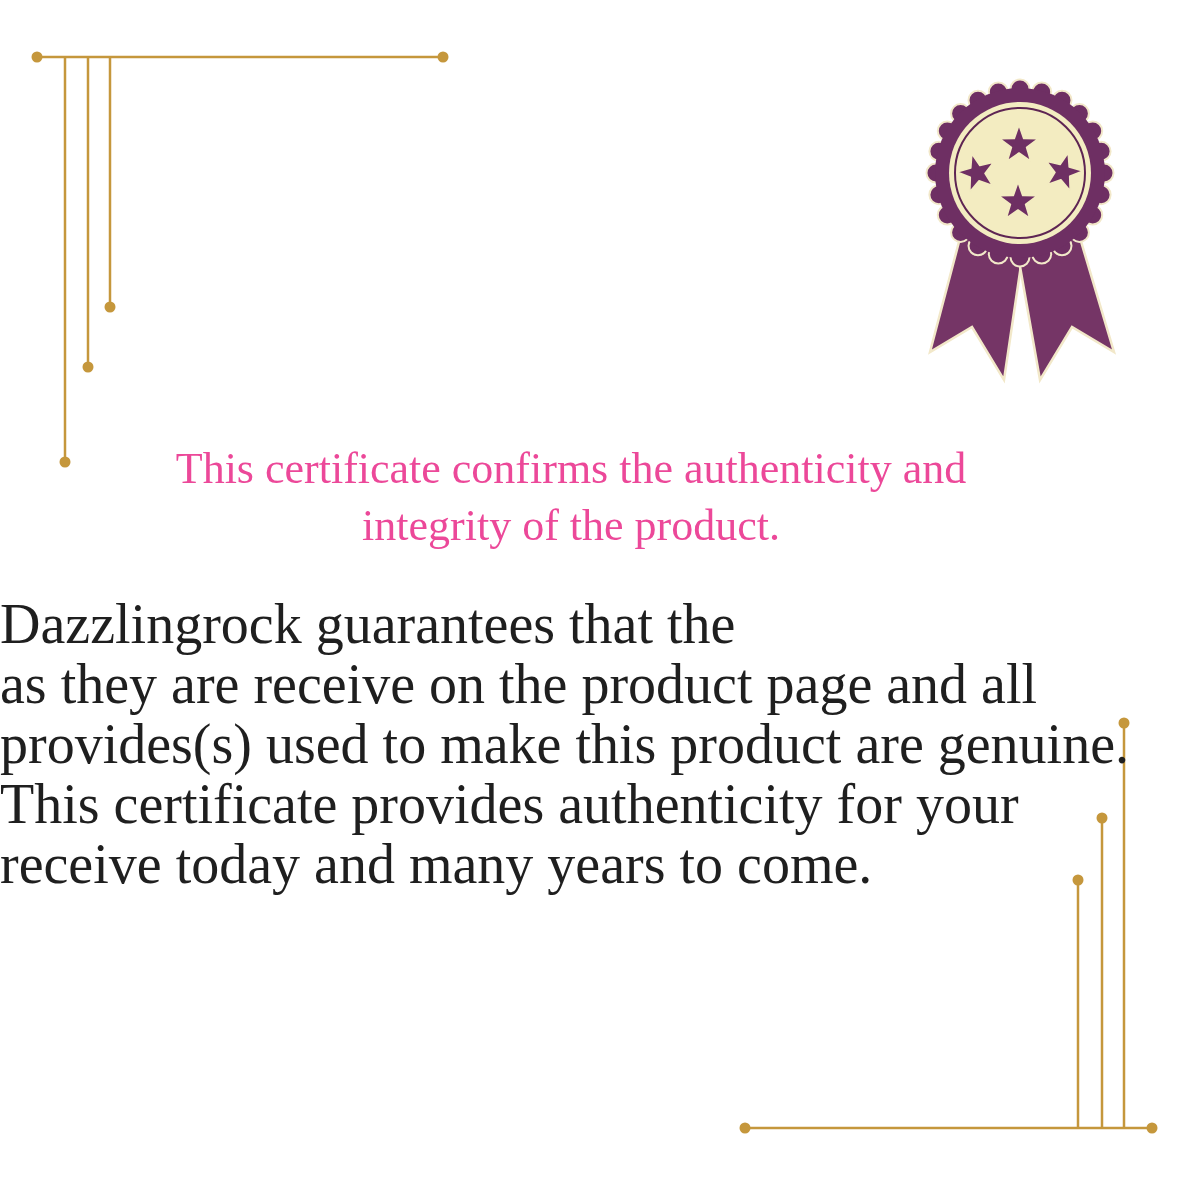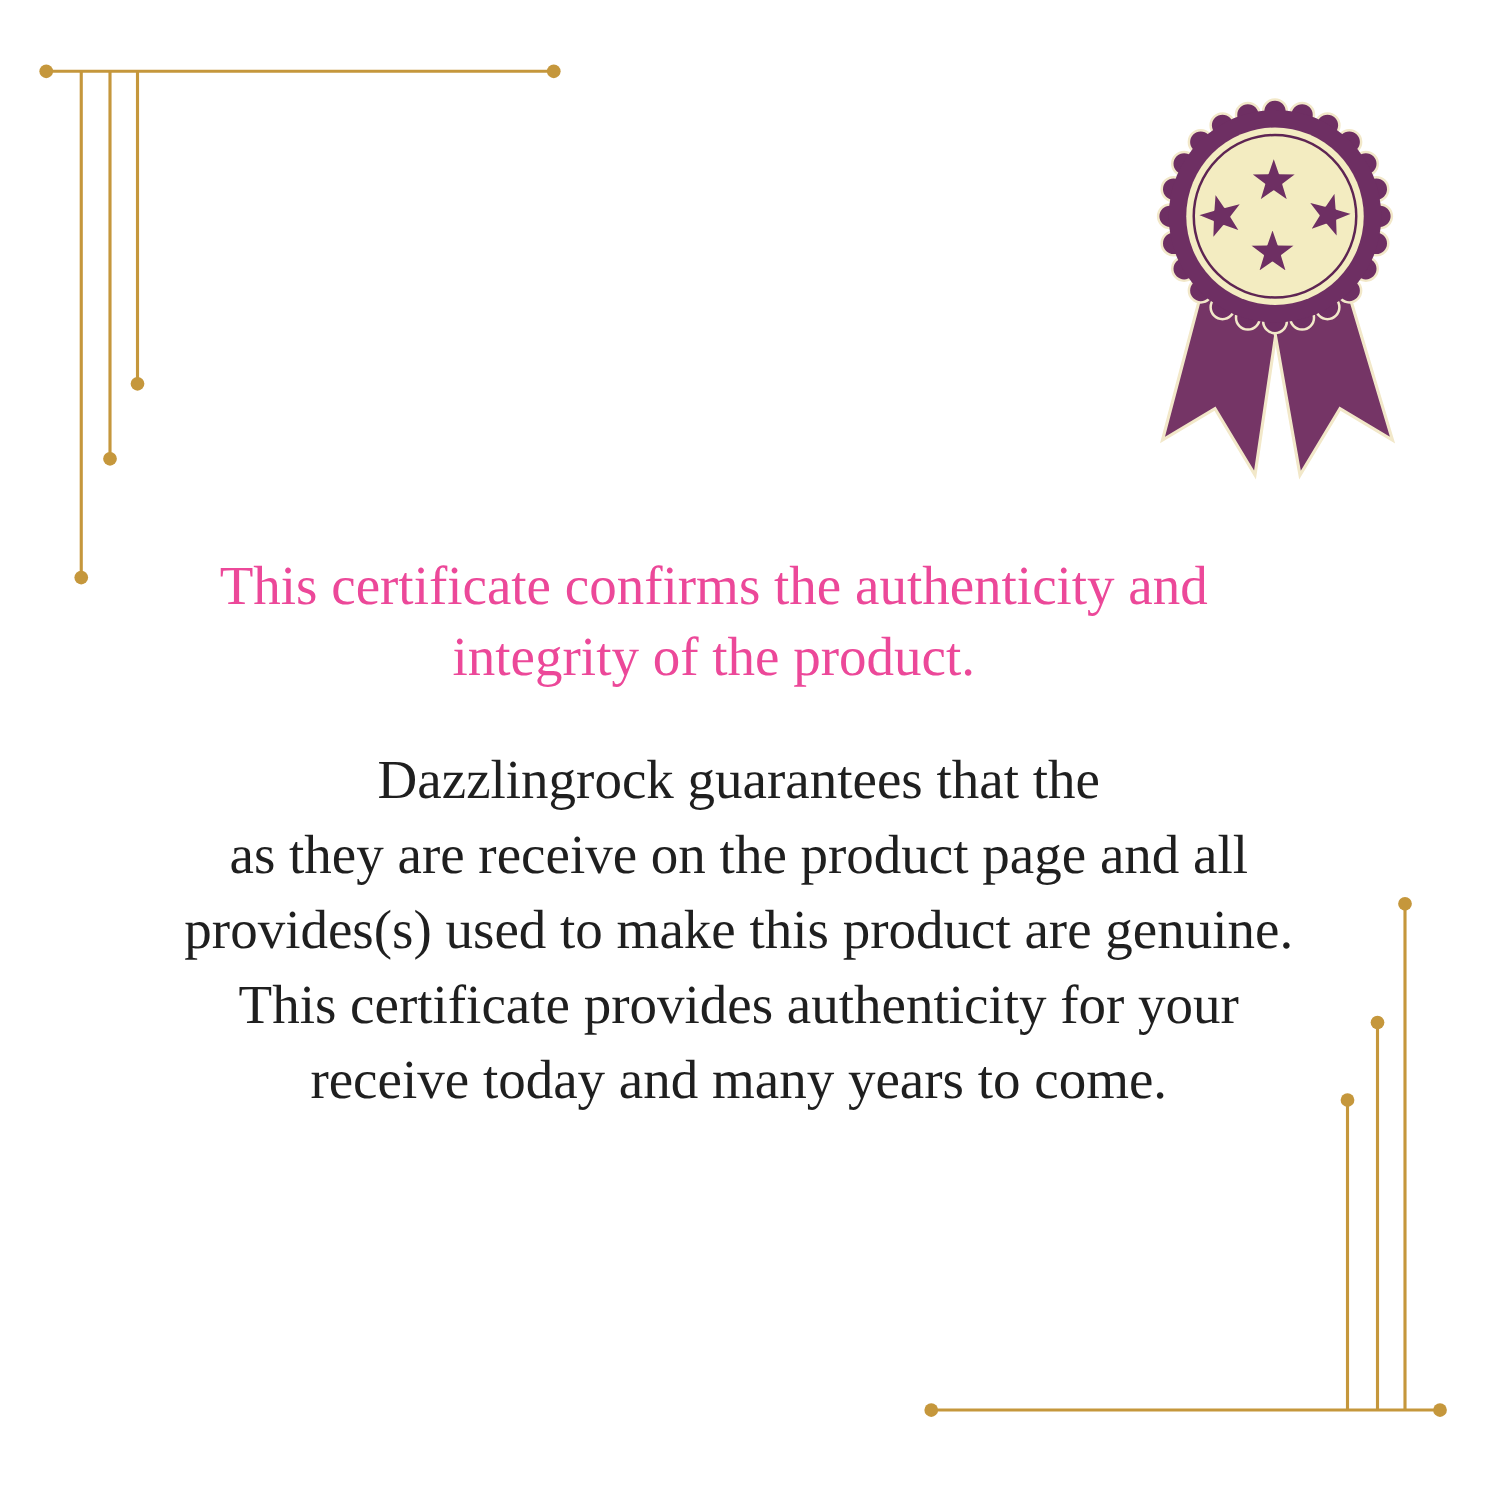--- a/index.html
+++ b/index.html
@@ -11,22 +11,22 @@
   .ornament { position:absolute; left:0; top:0; width:1200px; height:1200px; pointer-events:none; }
 
   .title-block { position:absolute; top:226px; left:0; width:1142px; text-align:center;
                  color:#1b1b1b; font-size:68px; line-height:68px; letter-spacing:1px; }
   .title-line { white-space:nowrap; }
   .title-accent { font-style:italic; color:#6F3A72; letter-spacing:0; padding-left:6px; }
 
   .intro-block { position:absolute; top:396px; left:0; width:1142px; text-align:center;
                  color:#ec4899; font-size:44px; line-height:57px;margin-top:44px; }
 
-  .guarantee-block { position:absolute; top:594px; left:0; width:1142px; text-align:center;
-                     color:#1f1f1f; font-size:44px; line-height:60px;padding-left:20px; }
+  .guarantee-block { position:absolute; top:594px; left:0; width:1142px; text-align:left;
+                     color:#1f1f1f; font-size:56px; line-height:60px; }
 
   .badge-wrap { position:absolute; left:900px; top:70px; width:250px; height:330px; }
 </style>
 </head>
 <body>
 
 <div class="stage">
 
   <svg class="ornament" viewBox="0 0 1200 1200" aria-hidden="true">
     <g stroke="#C5973C" stroke-width="2.5" fill="#C5973C">

